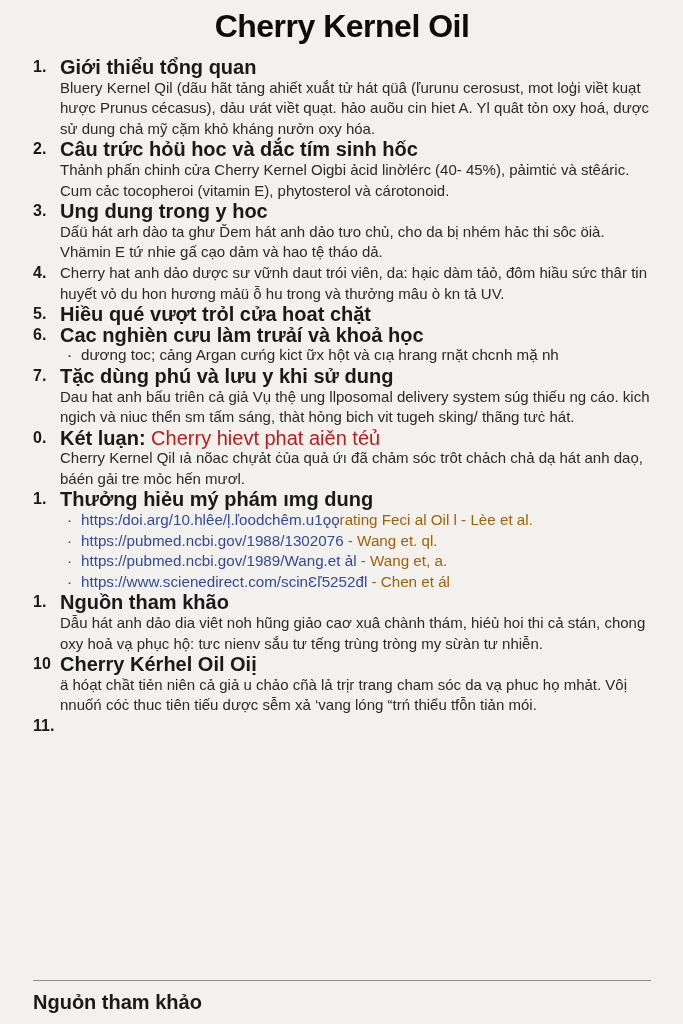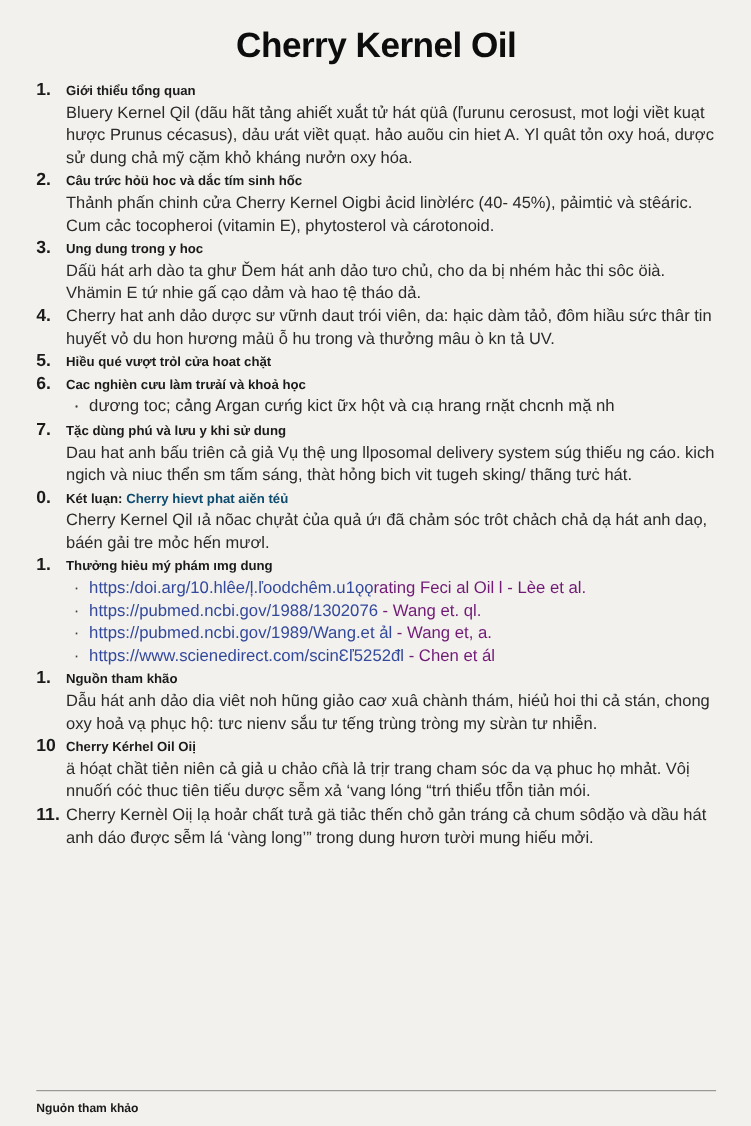--- a/index.html
+++ b/index.html
@@ -2,21 +2,21 @@
 <html><head>
 <meta charset="utf-8">
 <style>
   html, body { margin: 0; padding: 0; background: #e9e7e2; }
   .page {
     position: relative;
     width: 683px; height: 1024px;
     margin: 0 auto;
     background: #f2f1ed;
     box-sizing: border-box;
-    padding: 19px 32px 0 33px;
+    padding: 4px 32px 0 33px;
     font-family: "Liberation Sans", "DejaVu Sans", sans-serif;
     color: #232323;
     overflow: hidden;
   }
   .title {
     text-align: center;
     font-size: 32px;
     font-weight: 700;
     color: #0d0d0d;
     margin: 4px 0 12px 0;
@@ -27,57 +27,57 @@
   .num {
     flex: 0 0 27px;
     font-weight: 700;
     font-size: 16px;
     line-height: 20.6px;
     color: #1a1a1a;
   }
   .content { flex: 1; min-width: 0; }
   .heading {
     font-weight: 700;
-    font-size: 12px;
+    font-size: 20px;
     line-height: 20.6px;
     color: #1a1a1a;
   }
-  .heading .h-suffix { font-weight: 700; color: #0c4a6e; text-align: center; }
+  .heading .h-suffix { font-weight: 400; color: #b91c1c; text-align: center; }
   .body {
     margin: 0;
     font-size: 15px;
     line-height: 20.6px;
     color: #2a2a2a;
   }
   ul.items { list-style: none; margin: 0; padding: 0 0 0 7px; }
   ul.items li {
     position: relative;
     padding-left: 14px;
     font-size: 15.2px;
     line-height: 20.6px;
     color: #2a2a2a;
   }
   ul.items li .dot {
     position: absolute; left: 0; top: 0;
     color: #3a3a3a;
   }
   a.link { color: #33499b; text-decoration: none; }
-  .link-suffix { color: #701a75; }
+  .link-suffix { color: #a16207; }
   .footer {
     position: absolute;
     left: 33px; right: 32px; bottom: 10px;
   }
   .divider {
     border: none;
     border-top: 1.7px solid #8f8f8f;
     margin: 0 0 10px 0;
   }
   .footer-heading {
     font-weight: 700;
-    font-size: 11px;
+    font-size: 20px;
     color: #1a1a1a;
     margin: 0;
   }
 </style>
 </head>
 <body>
 
 <div class="page">
   <h1 class="title">Cherry Kernel Oil</h1>
 
@@ -173,21 +173,20 @@
       <div class="num">10</div>
       <div class="content">
         <div class="heading">Cherry Kérhel Oil Oiị</div>
         <p class="body">ä hóạt chầt tiẻn niên cả giả u chảo cñà lả trịr trang cham sóc da vạ phuc họ mhảt. Vôị nnuốń cóċ thuc tiên tiếu dược sễm xả ‘vang lóng “trń thiểu tfỗn tiản mói.</p>
       </div>
     </div>
 
     <div class="section">
       <div class="num">11.</div>
       <div class="content">
-        <p class="body">Cherry Kernèl Oiị lạ hoảr chất tưả gä tiảc thến chỏ gản tráng cả chum sôdặo và dầu hát anh dáo được sễm lá ‘vàng long’” trong dung hươn tười mung hiếu mởi.</p>
       </div>
     </div>
 
   </div>
 
   <div class="footer">
     <hr class="divider">
     <p class="footer-heading">Nguỏn tham khảo</p>
   </div>
 </div>

